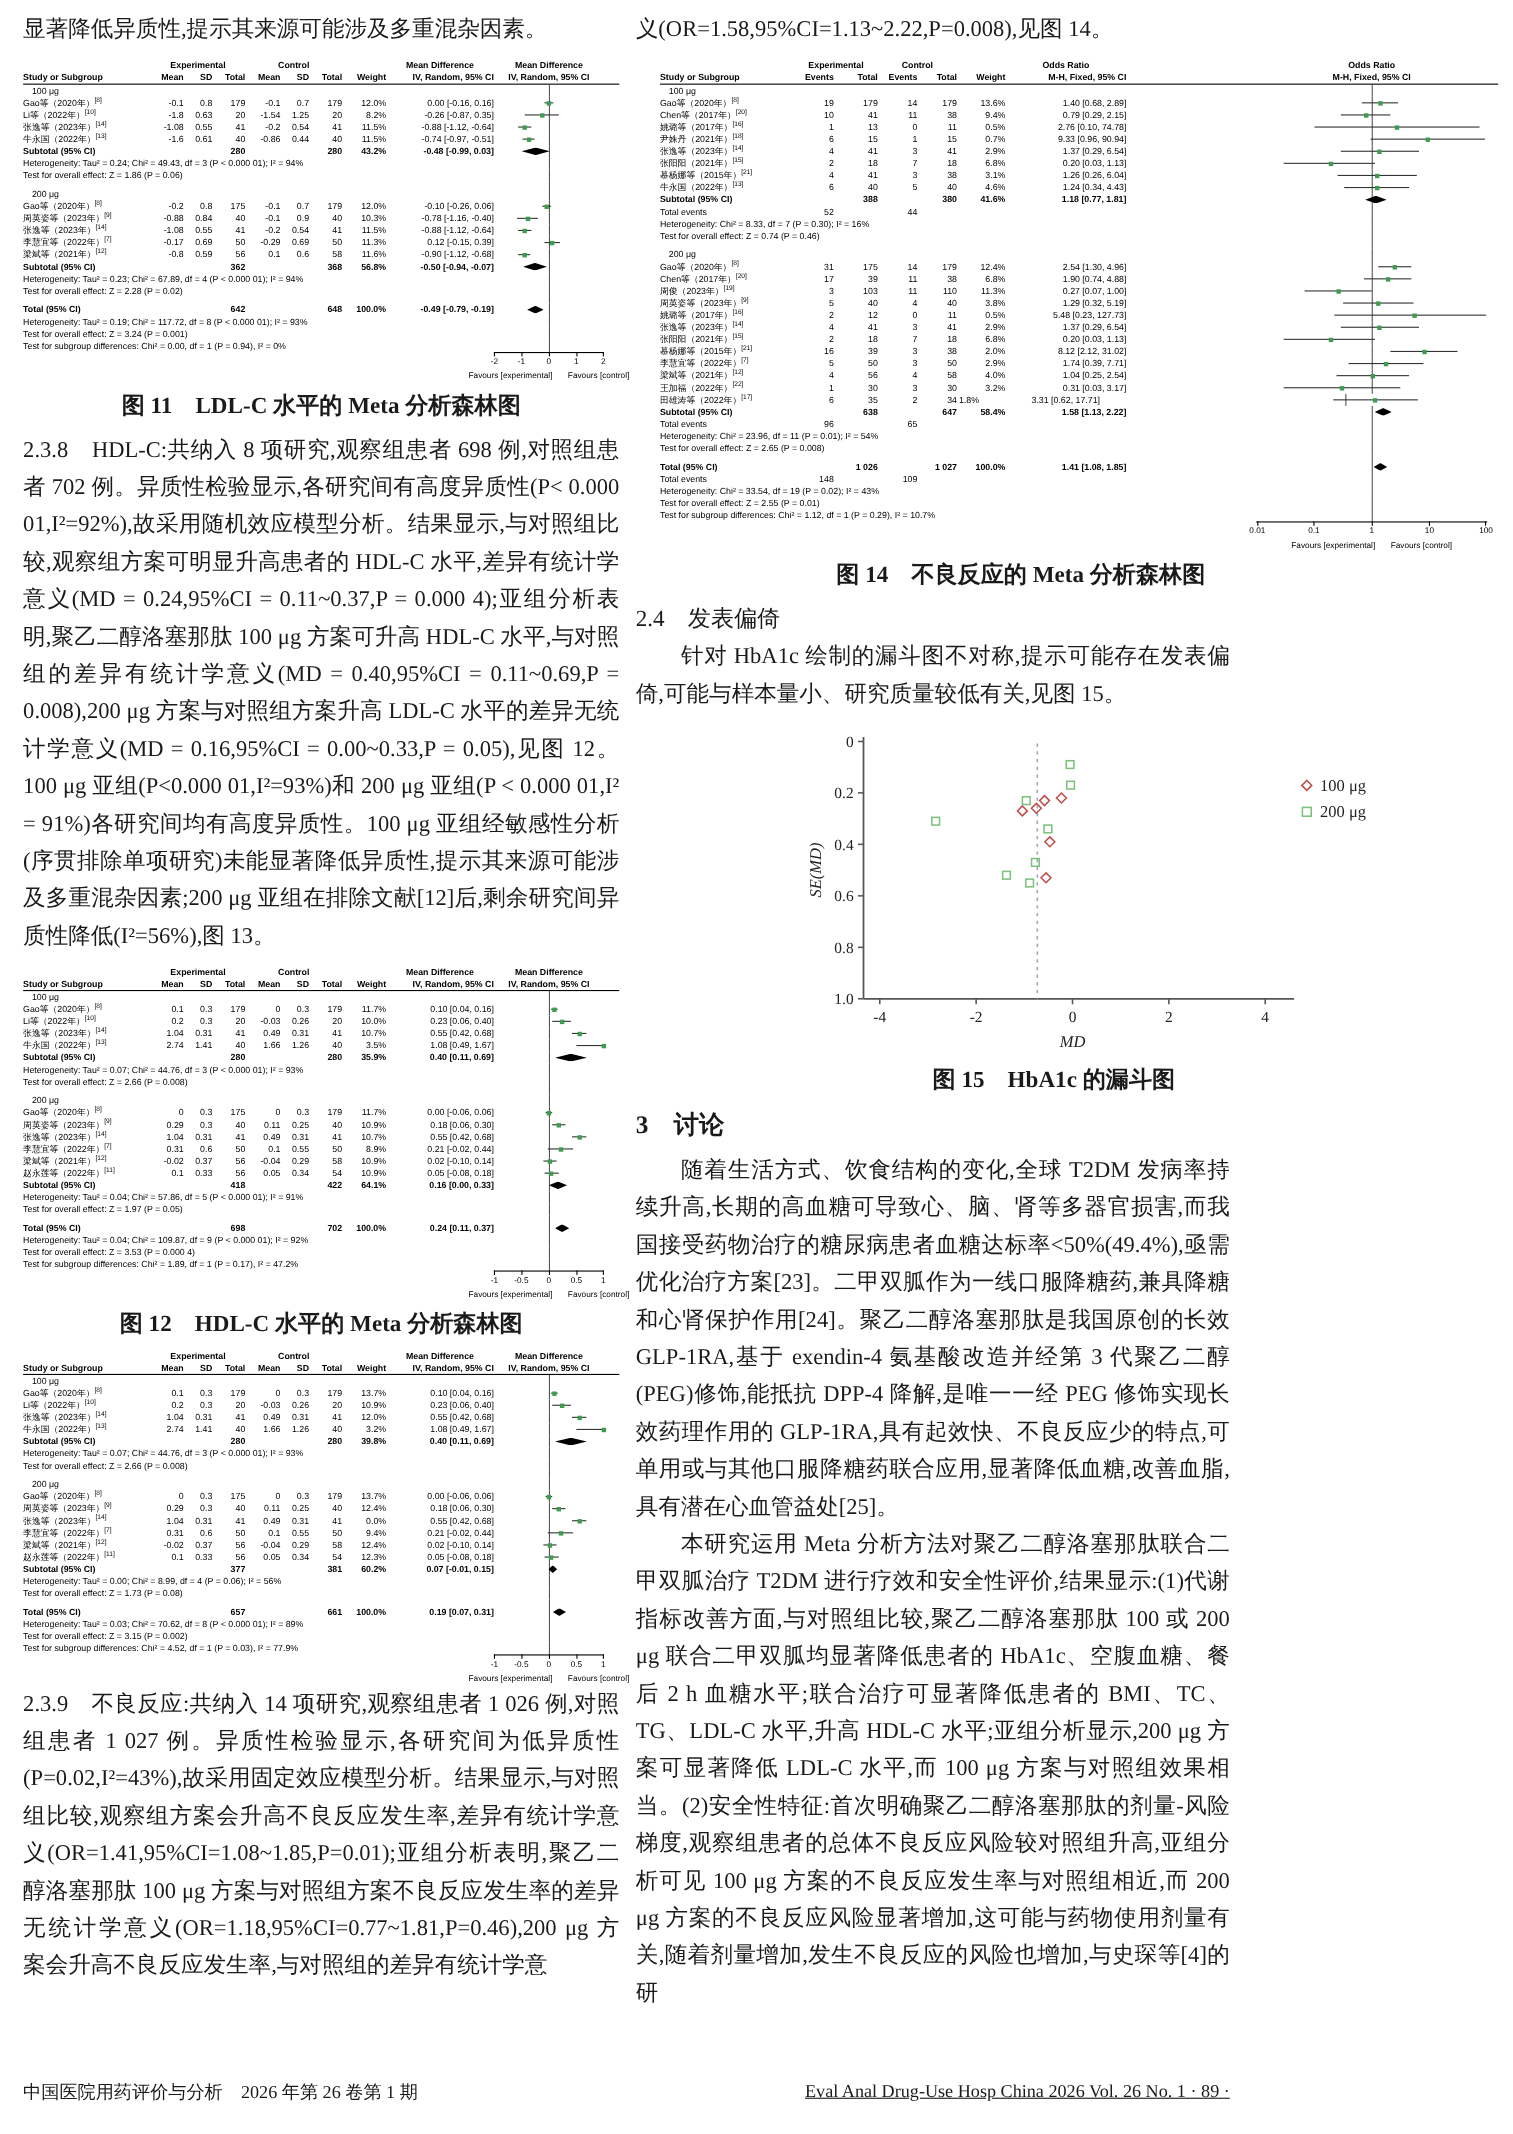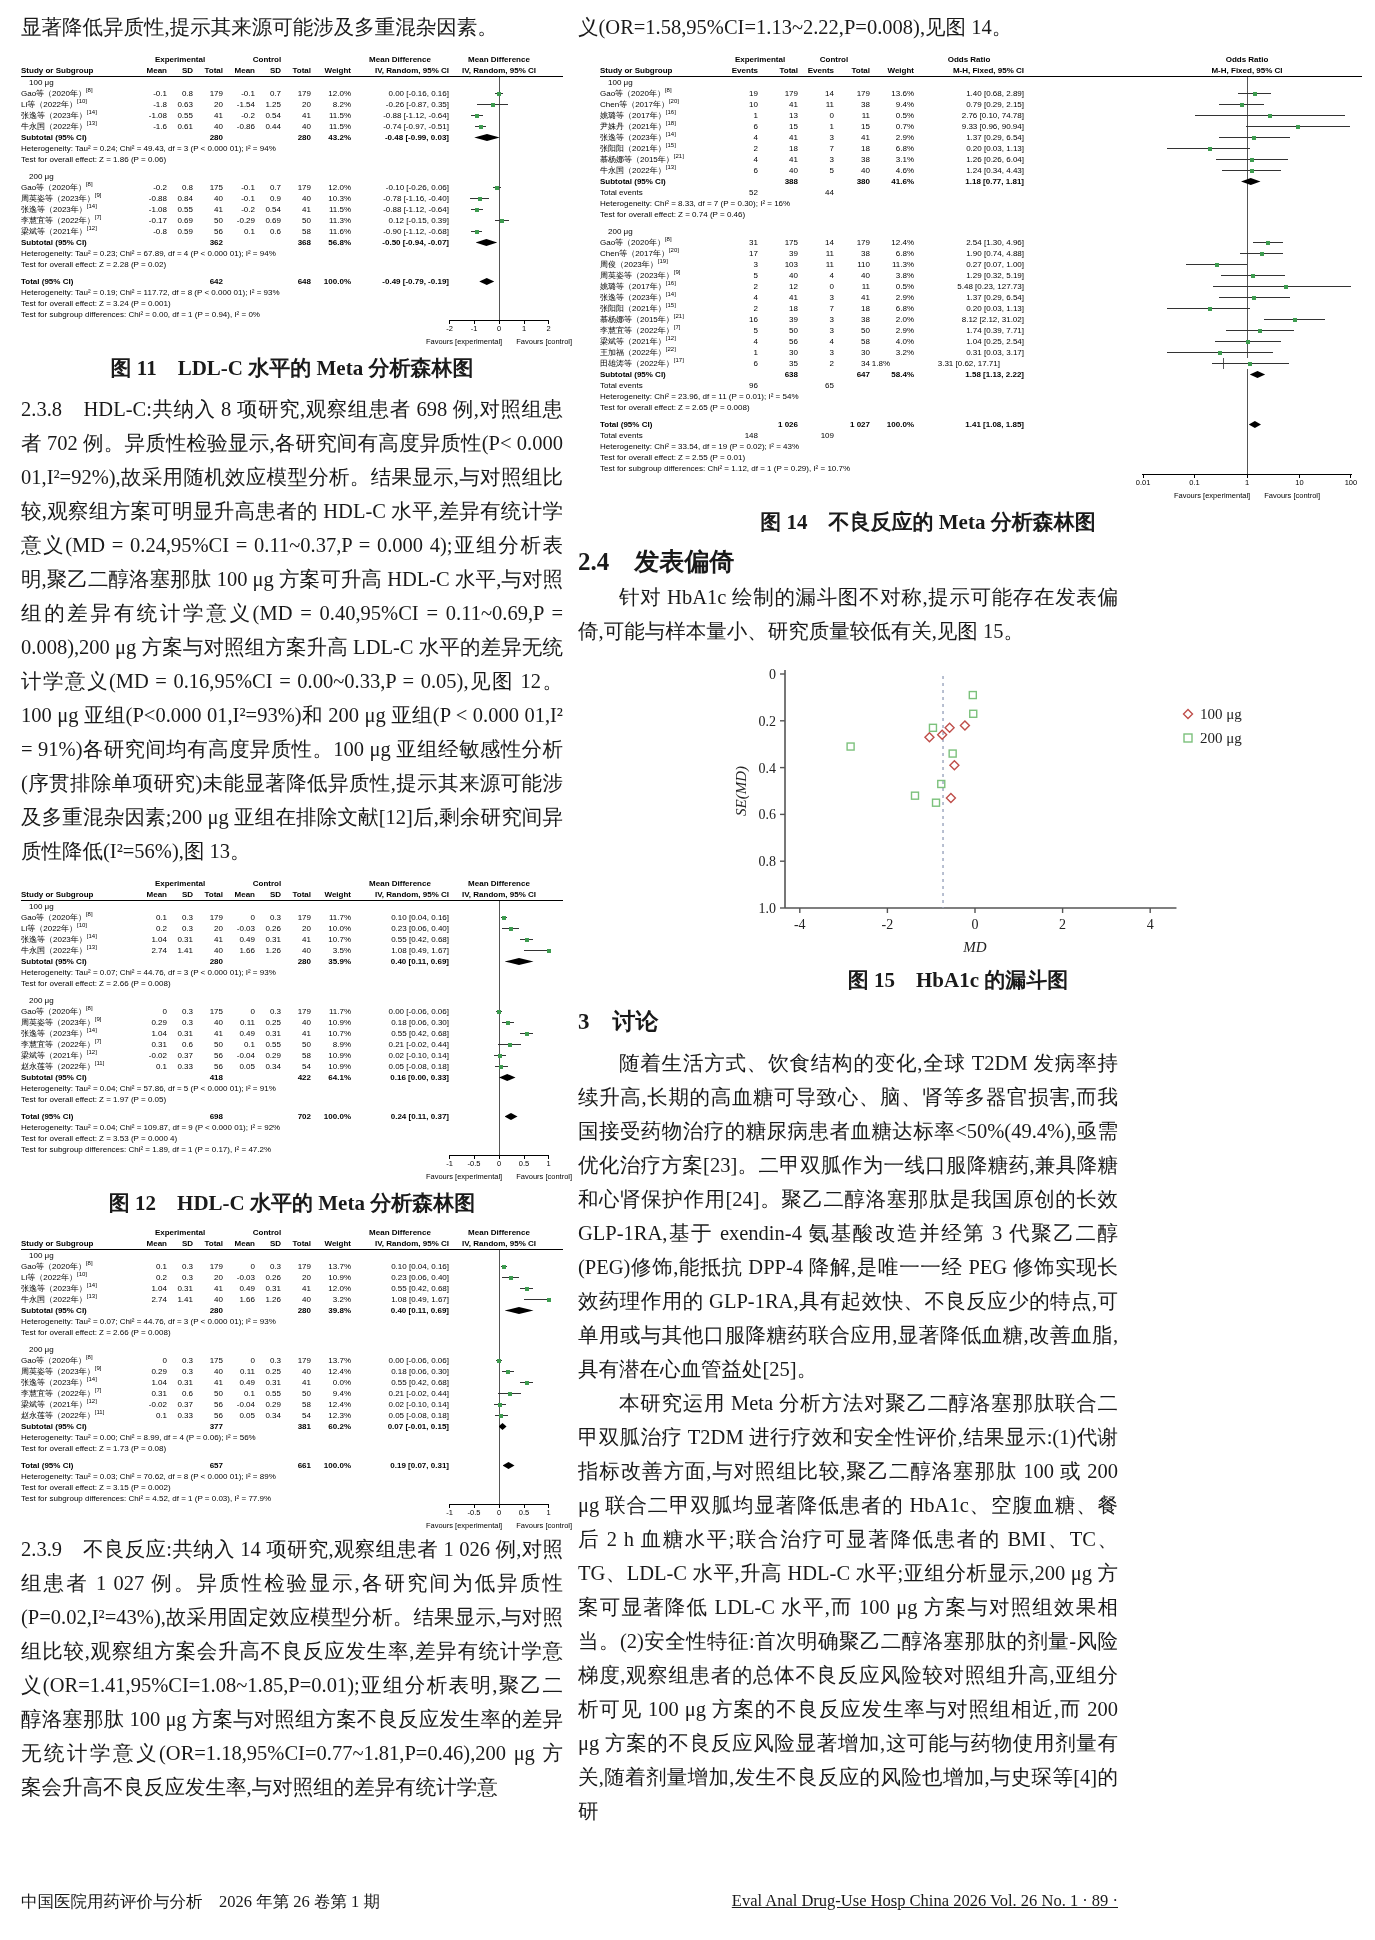--- a/index.html
+++ b/index.html
@@ -5,21 +5,21 @@
   html,body{margin:0;padding:0;}
   body{width:1375px;height:1940px;background:#fff;color:#1a1a1a;position:relative;overflow:hidden;
        font-family:"Liberation Serif",serif;}
   .col{position:absolute;top:10px;}
   .col-left{left:21px;width:542px;}
   .col-right{left:578px;width:784px;}
   .para{font-size:20.5px;line-height:34px;text-align:justify;margin:0;}
   .col-right .para, .col-right .sechead{width:540px;}
   .indent{text-indent:2em;}
   .figcap{font-weight:bold;font-size:21px;text-align:center;margin:6px 0 10px 0;}
-  .sechead{font-weight:bold;font-size:25px;line-height:32px;margin:6px 0 2px 0;}
+  .sechead{font-weight:normal;font-size:21px;line-height:32px;margin:6px 0 2px 0;}
   .h3head{font-weight:bold;font-size:23px;line-height:36px;margin:10px 0 6px 0;}
   .forest{font-family:"Liberation Sans",sans-serif;color:#000;margin-top:10px;position:relative;}
   .frow{display:flex;align-items:center;height:11px;font-size:8px;white-space:nowrap;}
   .frow.hdr{font-weight:bold;}
   .frow.hdr2{font-weight:bold;border-bottom:1px solid #000;}
   .fc{flex:0 0 auto;text-align:right;overflow:visible;}
   .fc.lab{text-align:left;}
   .fc.ctr{text-align:center;}
   .bold{font-weight:bold;}
   .fplot{flex:0 0 auto;position:relative;height:11px;}

